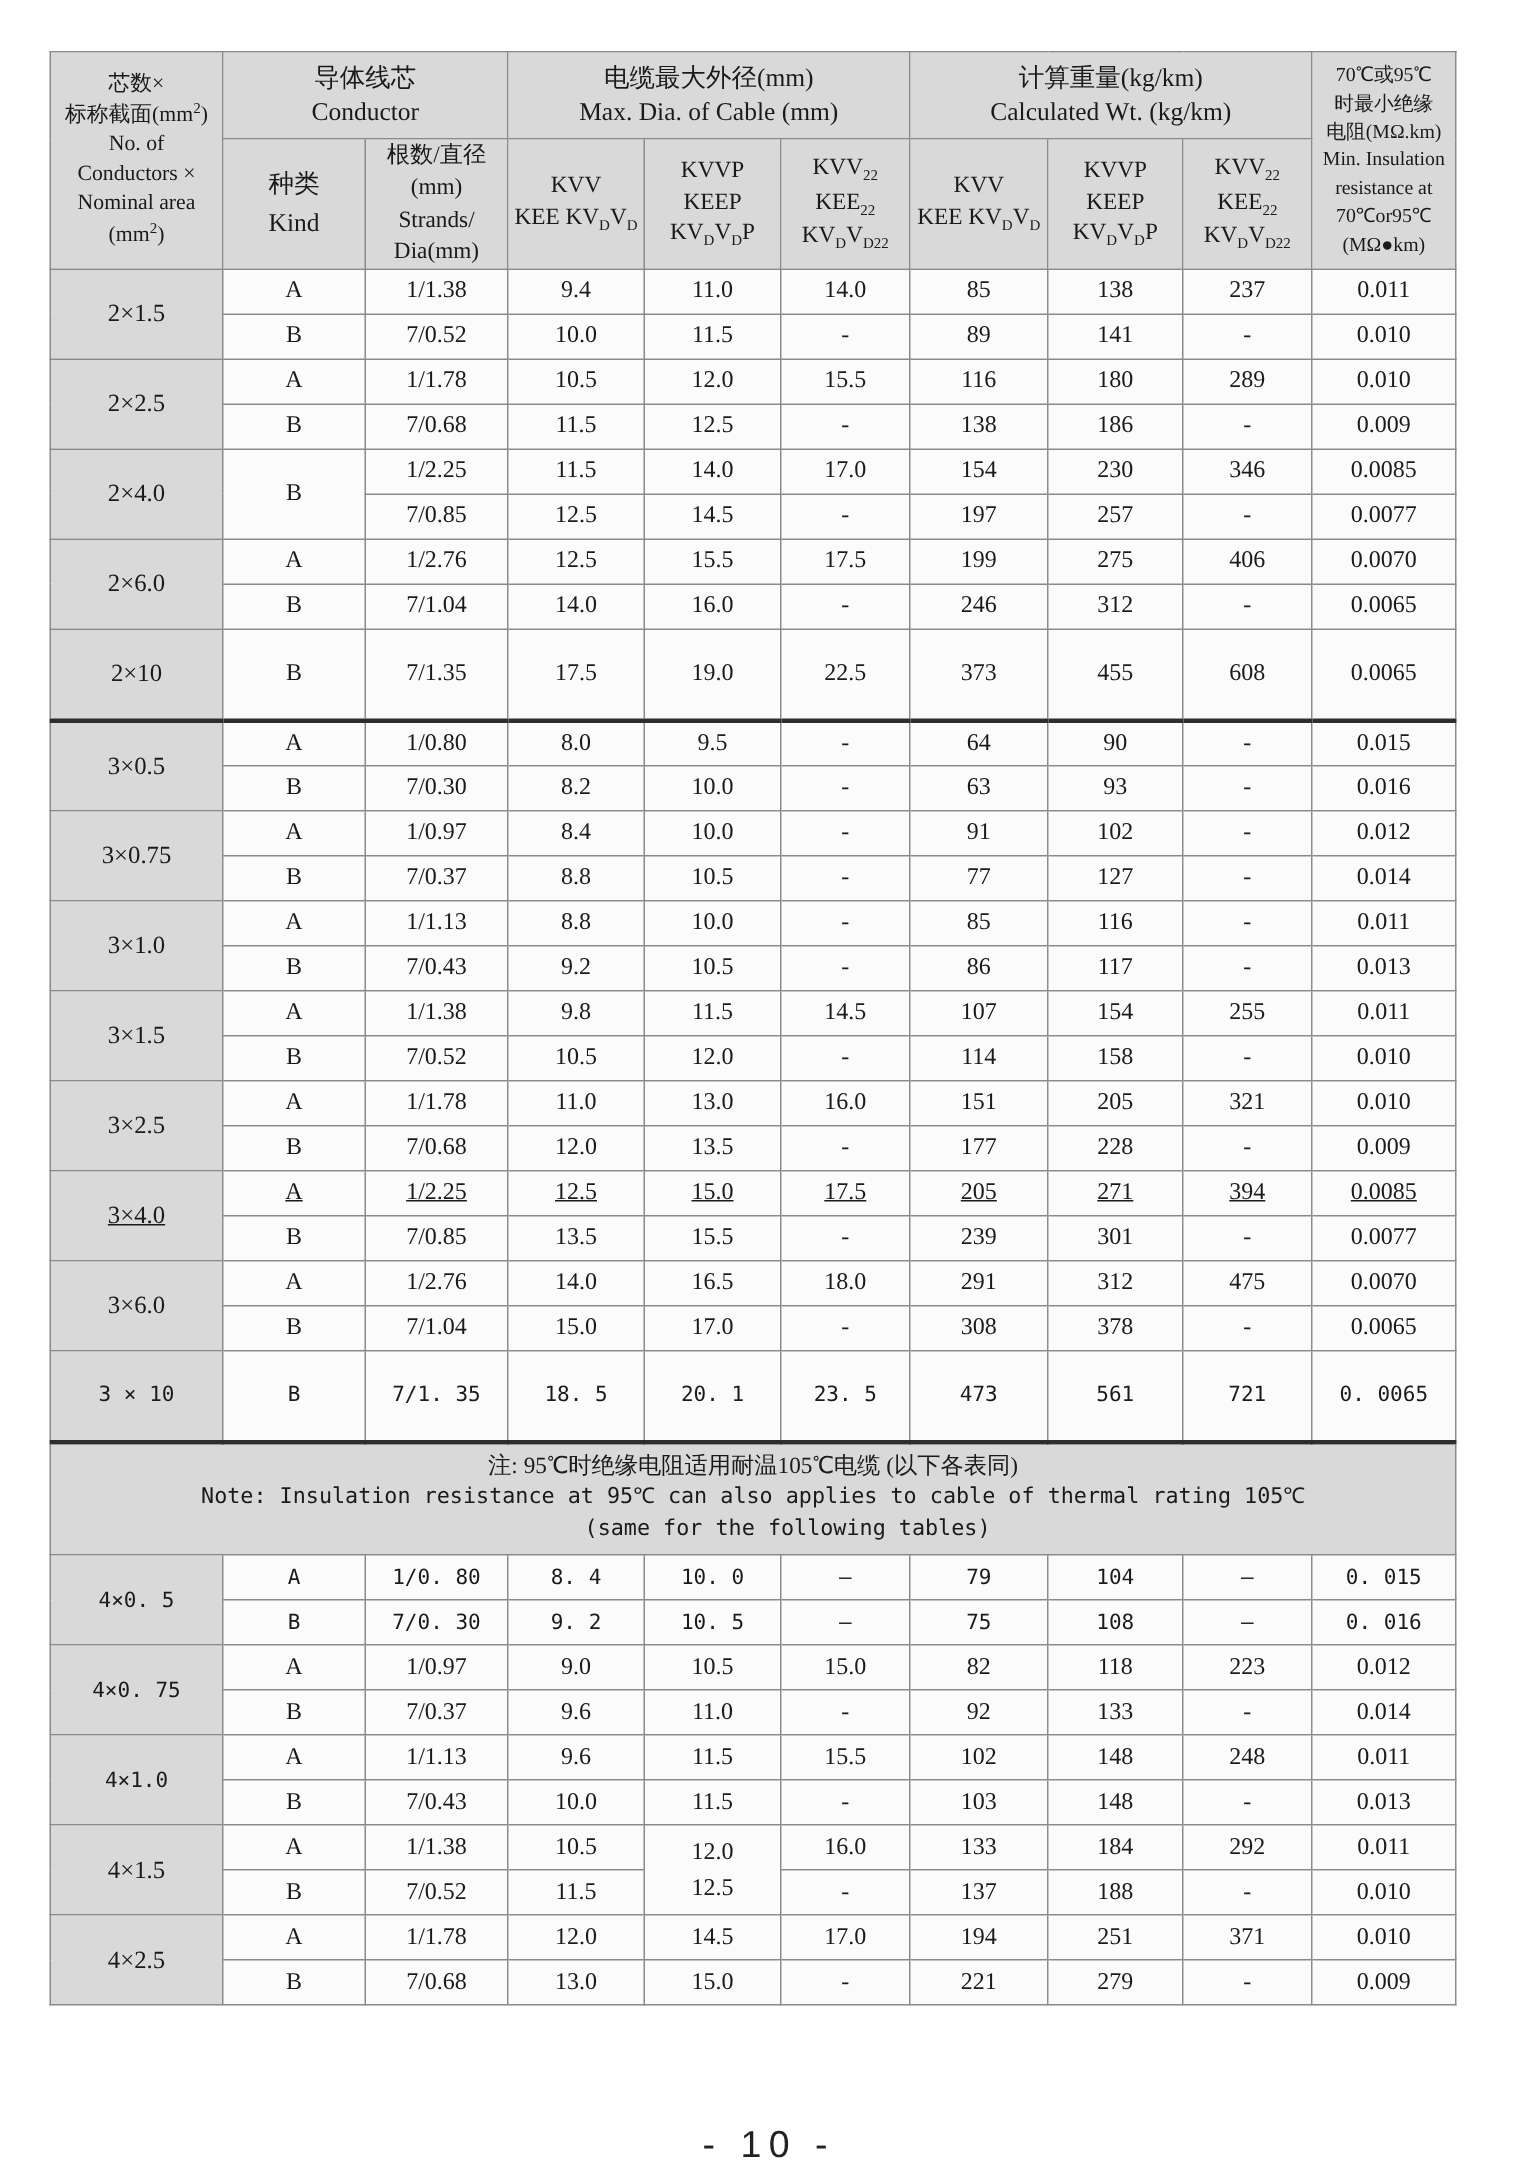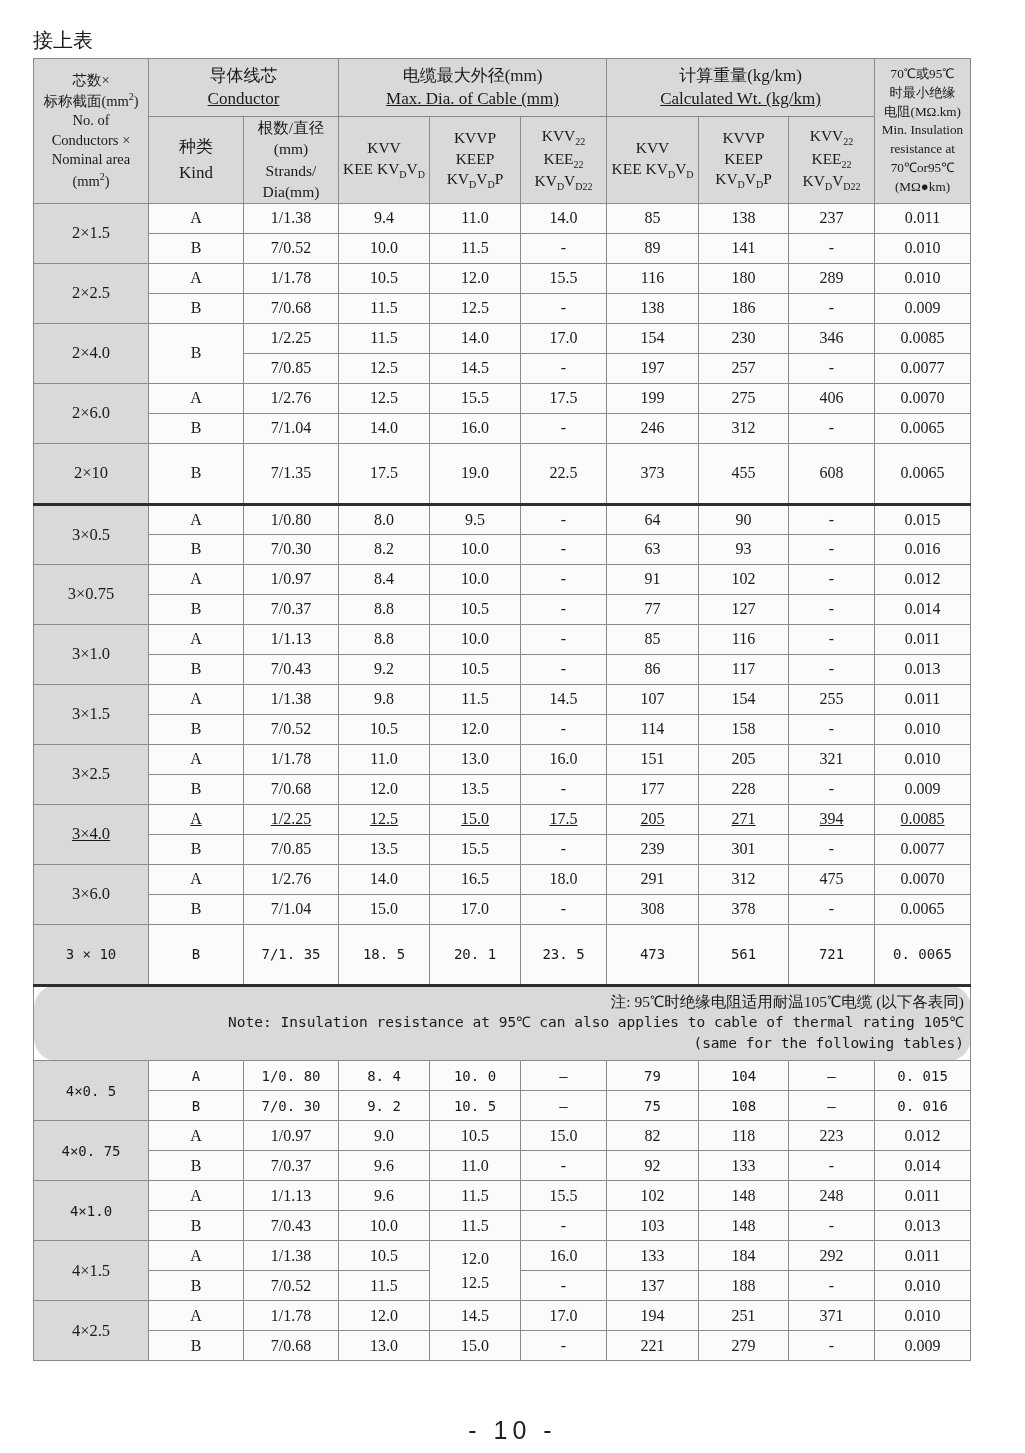--- a/index.html
+++ b/index.html
@@ -27,47 +27,46 @@
     text-align:center;vertical-align:middle;padding:0;
     overflow:hidden;
   }
   th{font-weight:normal;}
   tbody td{background:var(--cell-bg);}
   .gray, tbody td.gray{background:var(--header-bg);}
   tr.thick-top>td, tr.thick-top>th{border-top:3px solid var(--thick-border);}
   
   .spec-hdr{font-size:14.5px;line-height:1.34;}
   .grp-cn{font-size:17px;line-height:1.35;}
-  .grp-en{font-size:17px;line-height:1.25;text-decoration:underline;}
+  .grp-en{font-size:17px;line-height:1.25;}
   .kind-hdr div{font-size:17px;line-height:1.5;}
   .strands-hdr{font-size:15.5px;line-height:1.38;}
   .subhdr{font-size:15.5px;line-height:1.32;}
   .ins-hdr{font-size:13.2px;line-height:1.42;}
   sub{font-size:10px;}
   sup{font-size:10px;}
   
   tbody td{font-size:16px;}
   td.spec{font-size:16.5px;}
   td.alt, .alt{font-family:"DejaVu Sans Mono",monospace;font-size:14px;}
   td.stack div{line-height:1.45;}
   
-  td.note-cell{text-align:right;padding:5px 6px 7px 6px;border-radius:23px;}
+  td.note-cell{text-align:center;padding:5px 6px 7px 6px;}
   .note-l1{font-size:15.5px;line-height:1.35;}
   .note-l2,.note-l3{font-family:"DejaVu Sans Mono",monospace;font-size:14.5px;line-height:1.4;}
   .note-l3{padding-left:46px;}
   .footer{
     position:absolute;left:0;bottom:8px;width:100%;text-align:center;
     font-family:"Liberation Sans",sans-serif;font-size:25px;letter-spacing:5px;color:#222;
   }
 </style>
 </head>
 <body>
 
 <div class="content">
-  <div class="title-cn">接上表</div>
 
   <table class="spec">
     <colgroup>
       <col style="width:115px">
         <col style="width:95px">
         <col style="width:95px">
       <col style="width:91px">
         <col style="width:91px">
         <col style="width:86px">
       <col style="width:92px">

